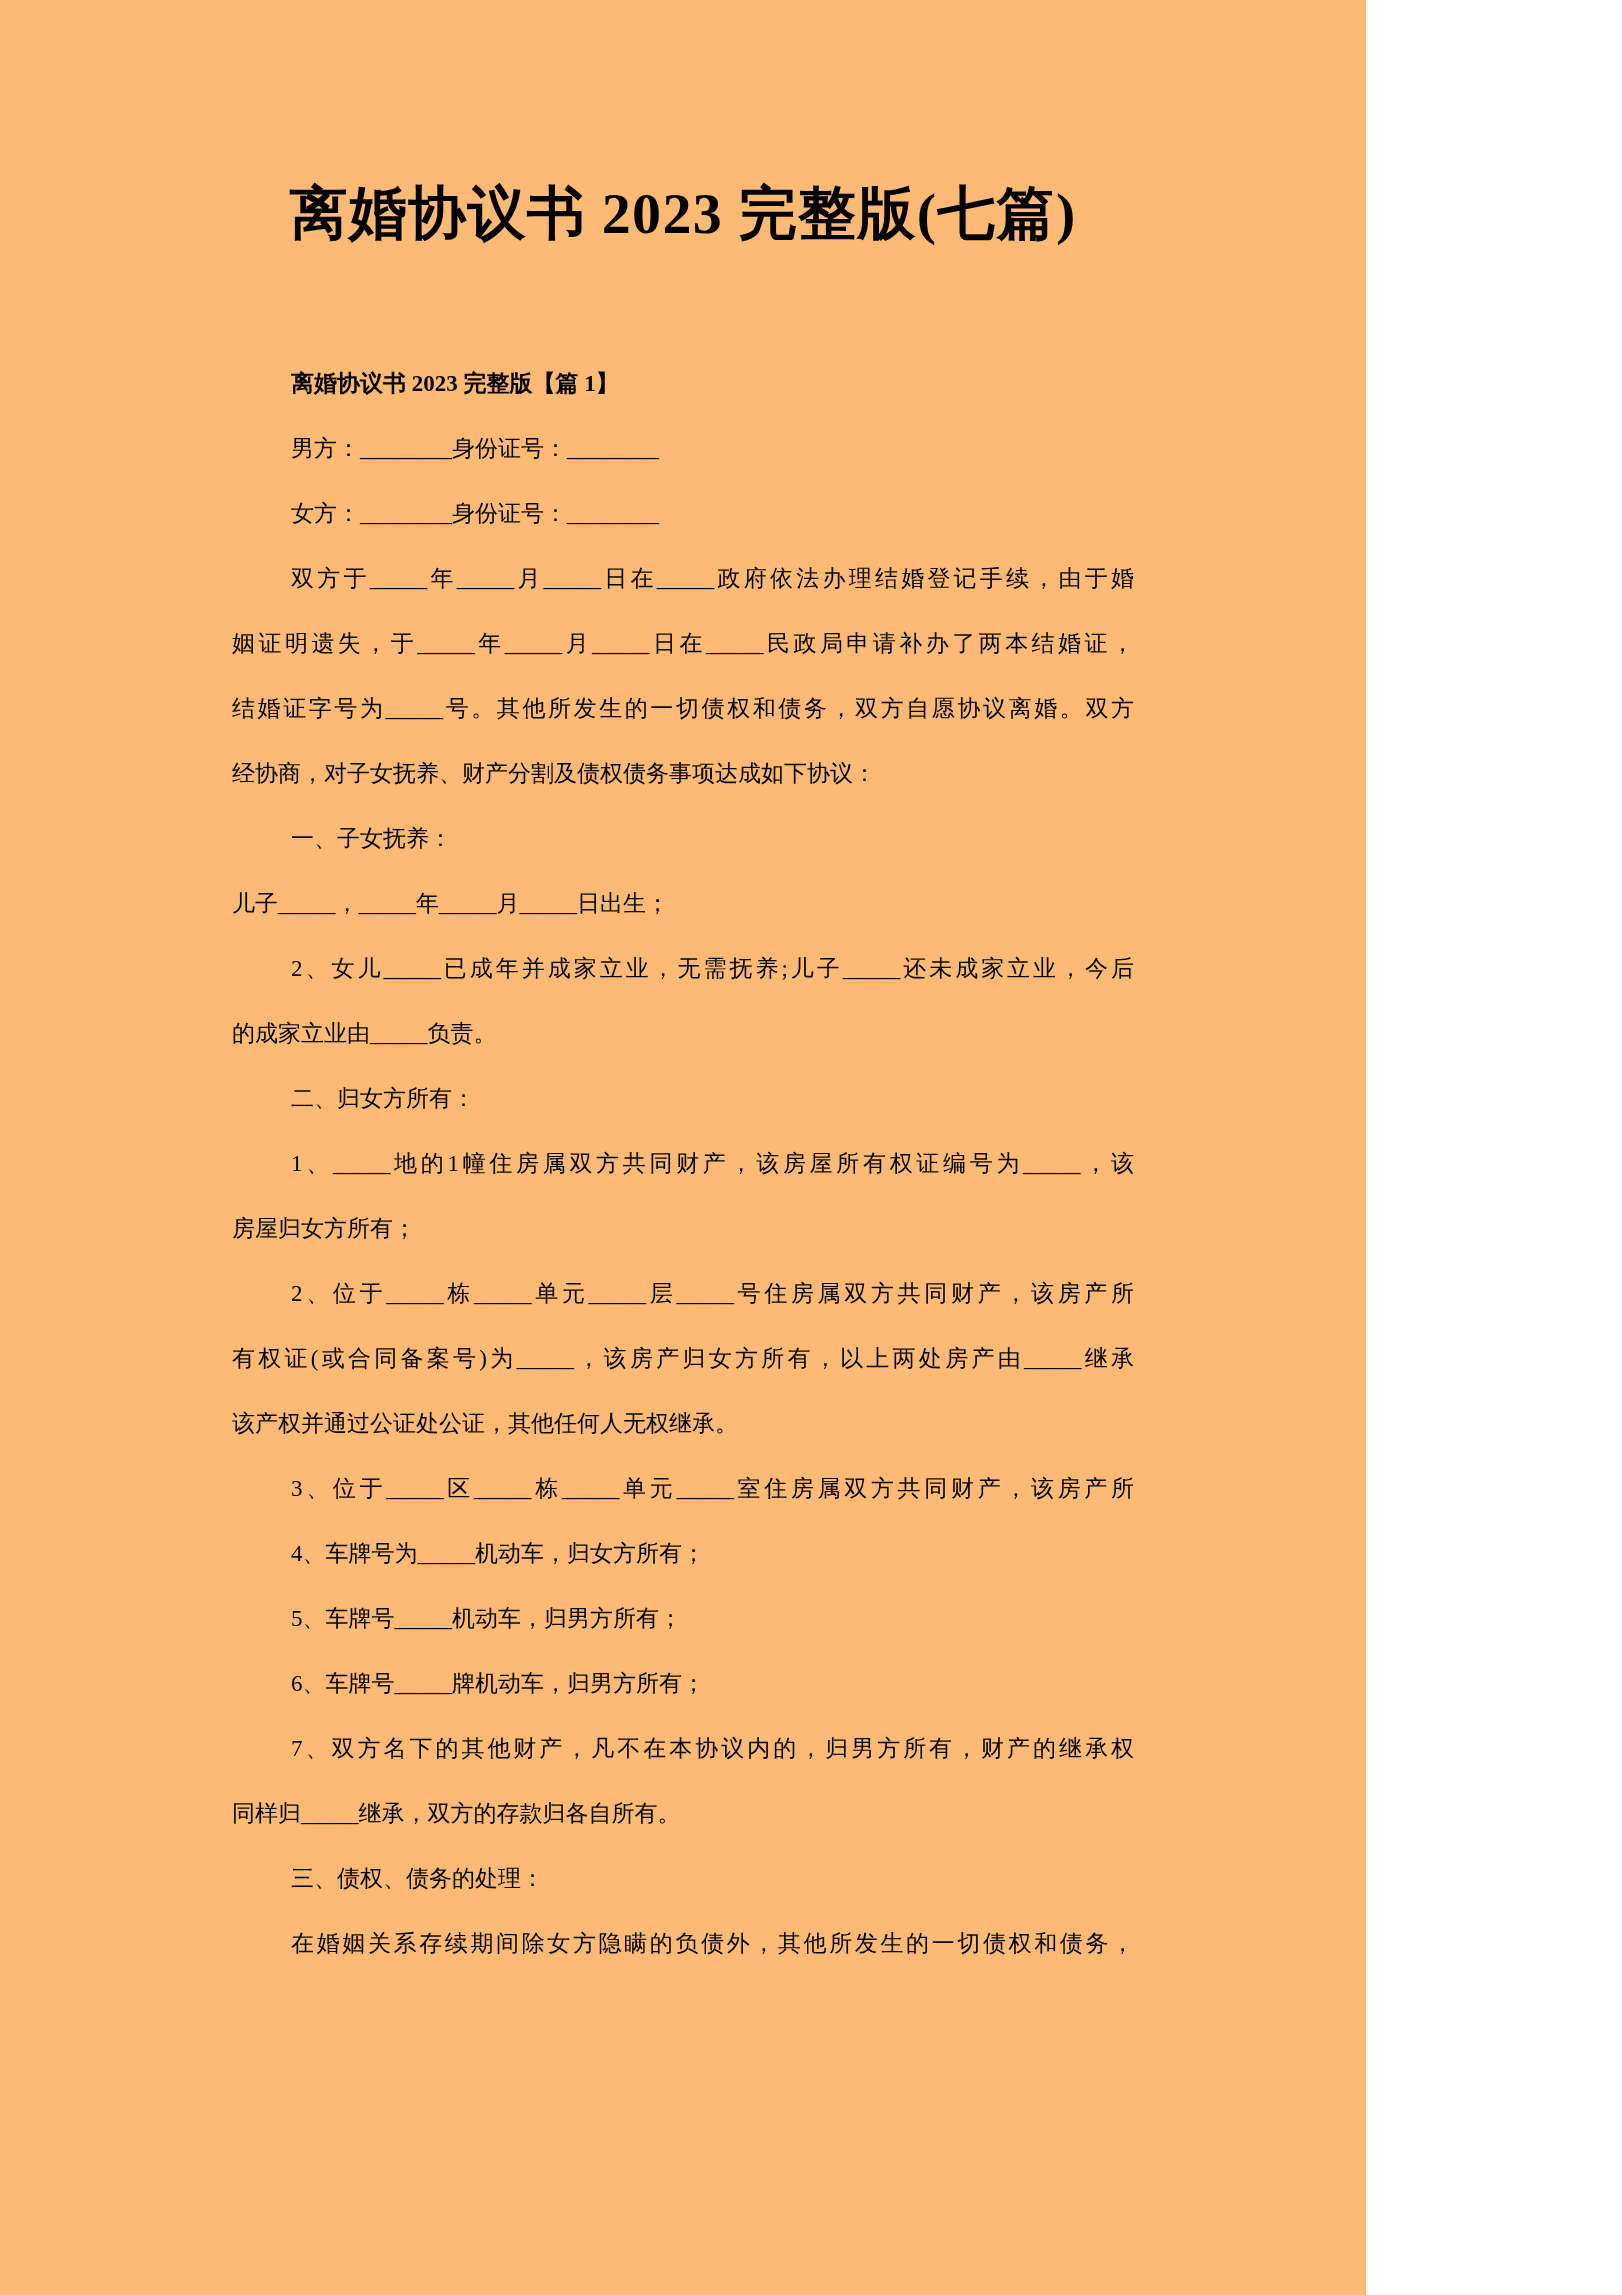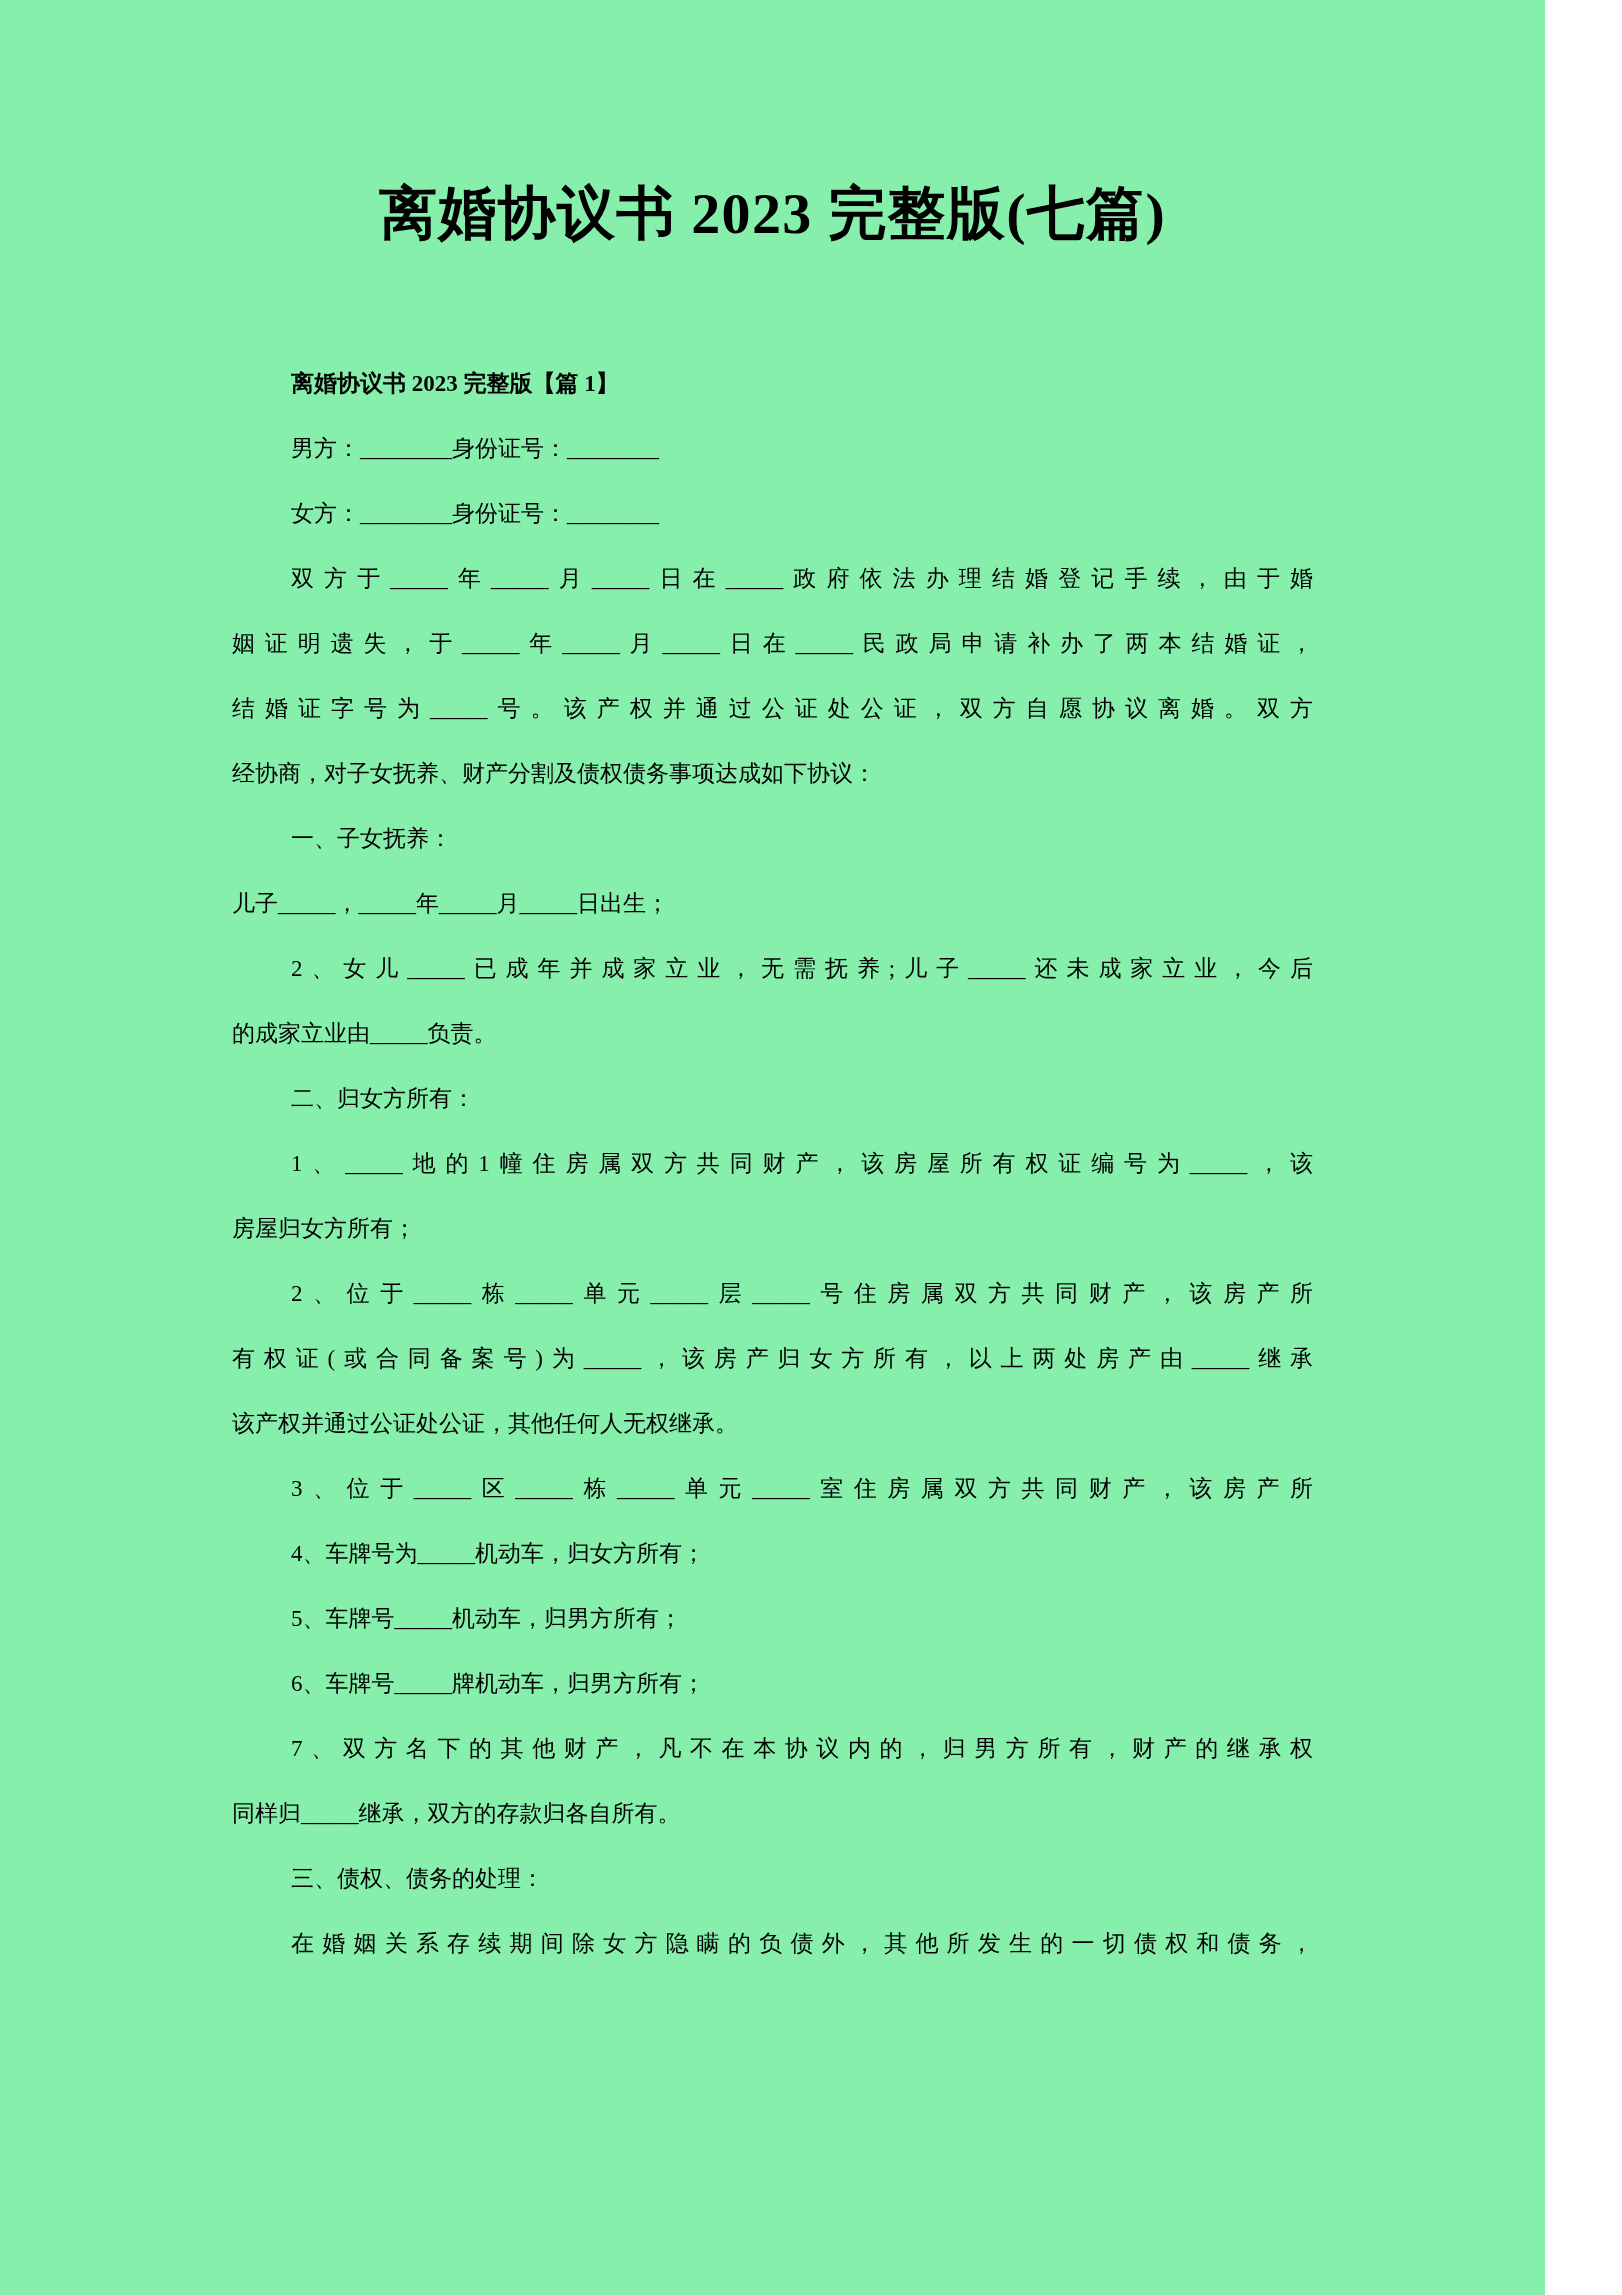--- a/index.html
+++ b/index.html
@@ -1,23 +1,23 @@
 <!DOCTYPE html>
 <html style="font-size:10.5px"><head>
 <meta charset="utf-8">
 <style>
   * { margin: 0; padding: 0; box-sizing: border-box; }
   html, body {
     background: #ffffff;
   }
   .page {
     position: relative;
-    width: 1545px;
+    width: 1366px;
     height: 2295px;
-    background: #86efac;
+    background: #fdba74;
     color: #000000;
     font-family: "Liberation Serif", "DejaVu Serif", serif;
     overflow: hidden;
   }
   .doc-title {
     padding-top: 171px;
     text-align: center;
     font-size: 58px;
     font-weight: bold;
     line-height: 85px;
@@ -52,21 +52,21 @@
 <div class="page">
 
   <h1 class="doc-title">离婚协议书 2023 完整版(七篇)</h1>
 
   <div class="doc-body">
     <p class="line indent bold">离婚协议书 2023 完整版【篇 1】</p>
     <p class="line indent">男方：________身份证号：________</p>
     <p class="line indent">女方：________身份证号：________</p>
     <p class="line indent full">双方于_____年_____月_____日在_____政府依法办理结婚登记手续，由于婚</p>
     <p class="line full">姻证明遗失，于_____年_____月_____日在_____民政局申请补办了两本结婚证，</p>
-    <p class="line full">结婚证字号为_____号。该产权并通过公证处公证，双方自愿协议离婚。双方</p>
+    <p class="line full">结婚证字号为_____号。其他所发生的一切债权和债务，双方自愿协议离婚。双方</p>
     <p class="line">经协商，对子女抚养、财产分割及债权债务事项达成如下协议：</p>
     <p class="line indent">一、子女抚养：</p>
     <p class="line">儿子_____，_____年_____月_____日出生；</p>
     <p class="line indent full">2、女儿_____已成年并成家立业，无需抚养;儿子_____还未成家立业，今后</p>
     <p class="line">的成家立业由_____负责。</p>
     <p class="line indent">二、归女方所有：</p>
     <p class="line indent full">1、_____地的1幢住房属双方共同财产，该房屋所有权证编号为_____，该</p>
     <p class="line">房屋归女方所有；</p>
     <p class="line indent full">2、位于_____栋_____单元_____层_____号住房属双方共同财产，该房产所</p>
     <p class="line full">有权证(或合同备案号)为_____，该房产归女方所有，以上两处房产由_____继承</p>

